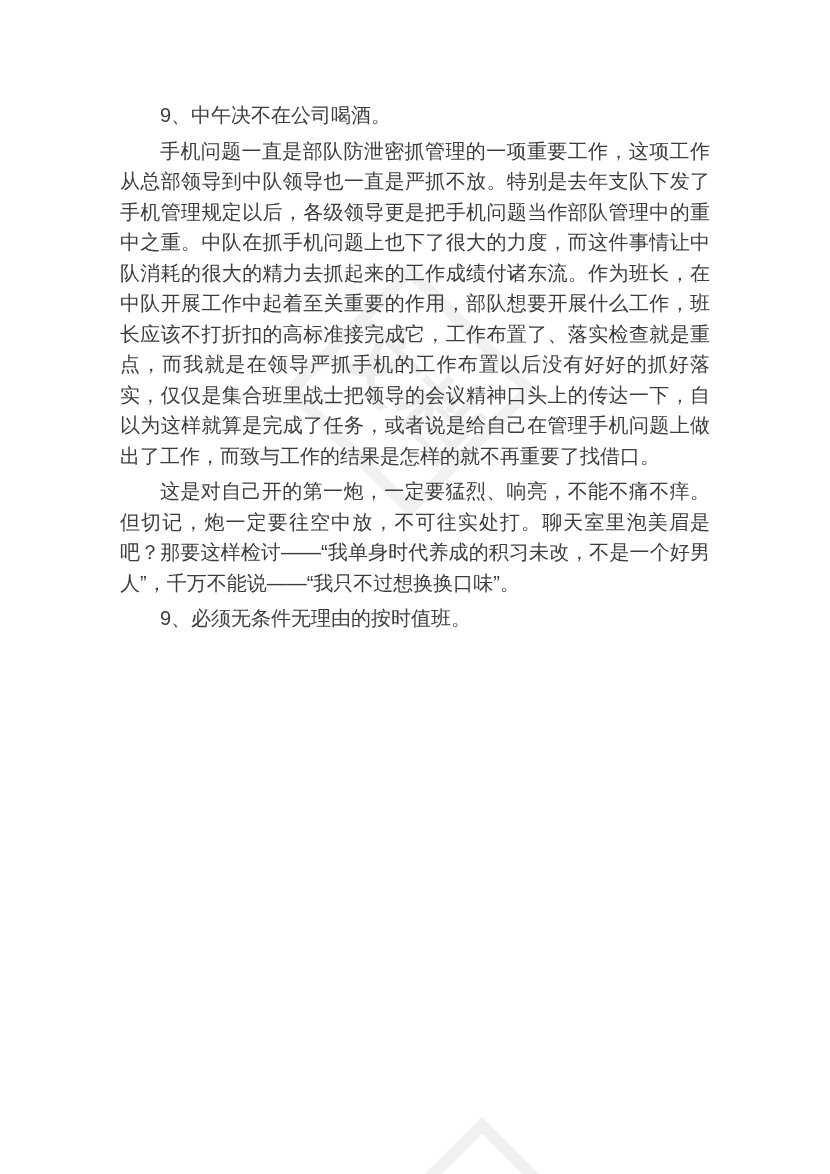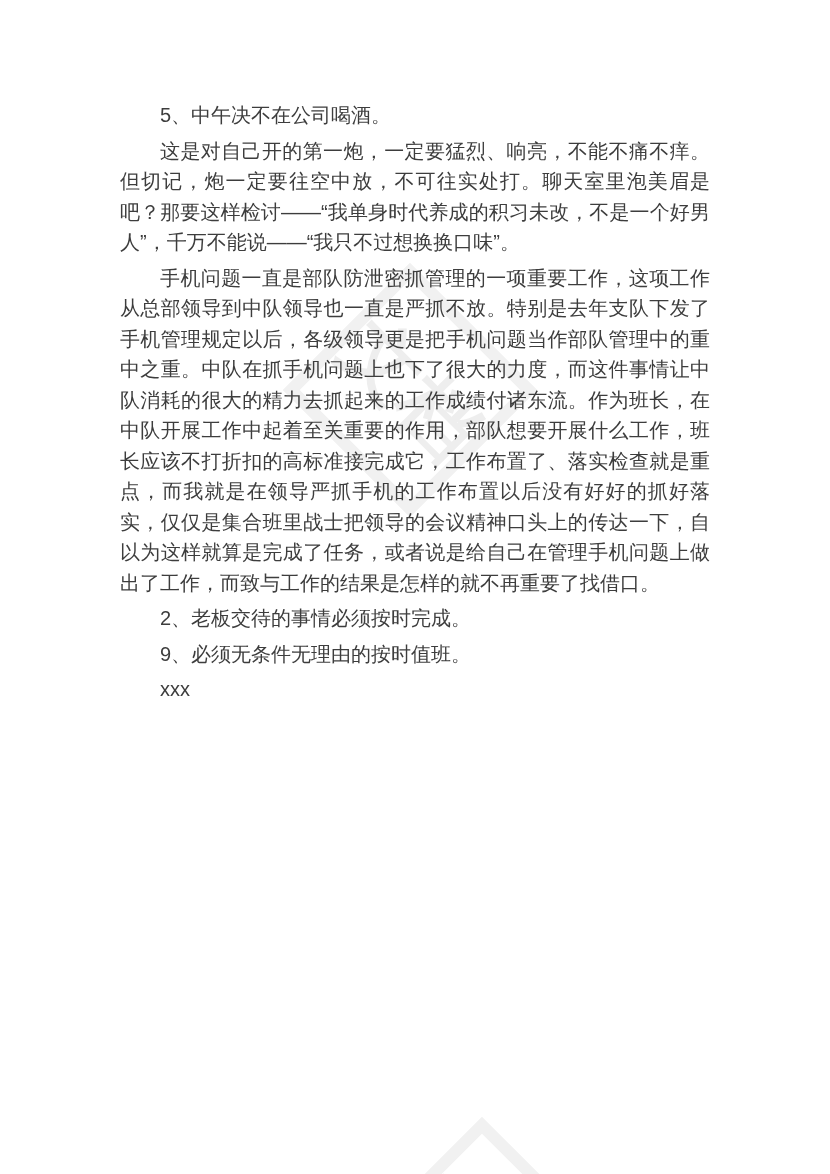--- a/index.html
+++ b/index.html
@@ -63,21 +63,19 @@
 
   <div class="watermark wm-middle">
     <span class="wm-glyph">文档</span>
   </div>
 
   <div class="watermark wm-bottom">
     <span class="wm-glyph">文档</span>
   </div>
 
   <div class="doc-content">
-    <p>5、中午决不在公司喝酒。</p>
+    <p>9、中午决不在公司喝酒。</p>
+    <p>手机问题一直是部队防泄密抓管理的一项重要工作，这项工作从总部领导到中队领导也一直是严抓不放。特别是去年支队下发了手机管理规定以后，各级领导更是把手机问题当作部队管理中的重中之重。中队在抓手机问题上也下了很大的力度，而这件事情让中队消耗的很大的精力去抓起来的工作成绩付诸东流。作为班长，在中队开展工作中起着至关重要的作用，部队想要开展什么工作，班长应该不打折扣的高标准接完成它，工作布置了、落实检查就是重点，而我就是在领导严抓手机的工作布置以后没有好好的抓好落实，仅仅是集合班里战士把领导的会议精神口头上的传达一下，自以为这样就算是完成了任务，或者说是给自己在管理手机问题上做出了工作，而致与工作的结果是怎样的就不再重要了找借口。</p>
     <p>这是对自己开的第一炮，一定要猛烈、响亮，不能不痛不痒。但切记，炮一定要往空中放，不可往实处打。聊天室里泡美眉是吧？那要这样检讨——“我单身时代养成的积习未改，不是一个好男人”，千万不能说——“我只不过想换换口味”。</p>
-    <p>手机问题一直是部队防泄密抓管理的一项重要工作，这项工作从总部领导到中队领导也一直是严抓不放。特别是去年支队下发了手机管理规定以后，各级领导更是把手机问题当作部队管理中的重中之重。中队在抓手机问题上也下了很大的力度，而这件事情让中队消耗的很大的精力去抓起来的工作成绩付诸东流。作为班长，在中队开展工作中起着至关重要的作用，部队想要开展什么工作，班长应该不打折扣的高标准接完成它，工作布置了、落实检查就是重点，而我就是在领导严抓手机的工作布置以后没有好好的抓好落实，仅仅是集合班里战士把领导的会议精神口头上的传达一下，自以为这样就算是完成了任务，或者说是给自己在管理手机问题上做出了工作，而致与工作的结果是怎样的就不再重要了找借口。</p>
-    <p>2、老板交待的事情必须按时完成。</p>
     <p>9、必须无条件无理由的按时值班。</p>
-    <p>xxx</p>
   </div>
 
 </div>
 
 </body></html>

